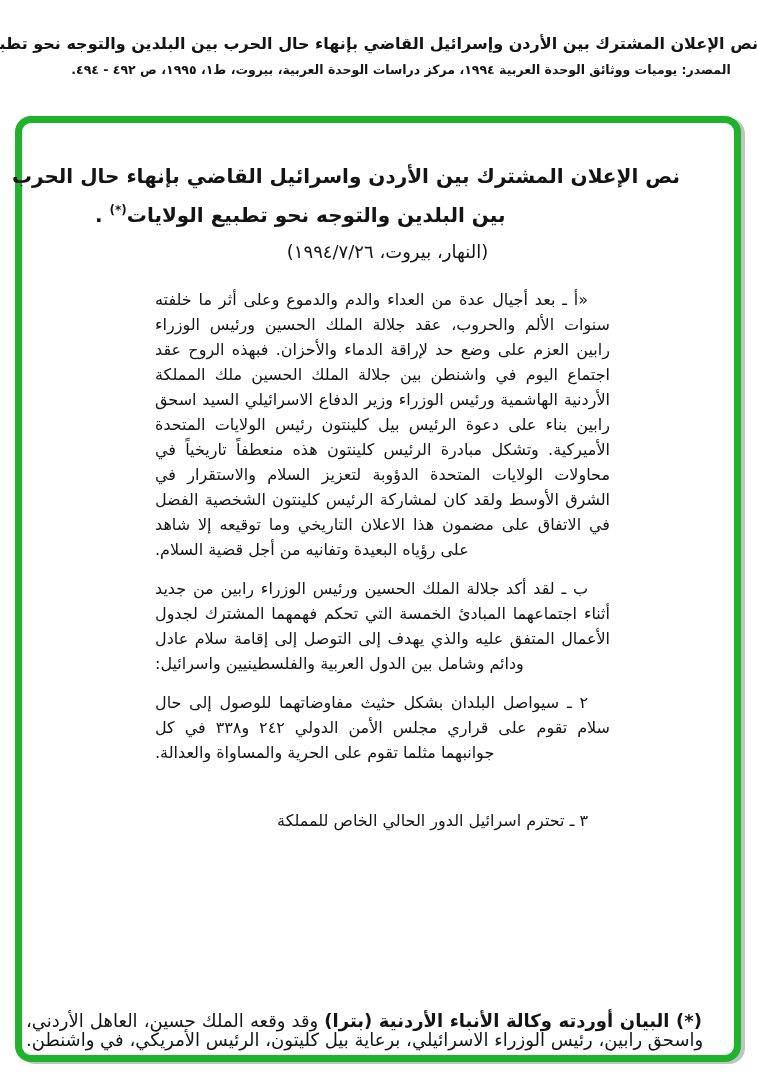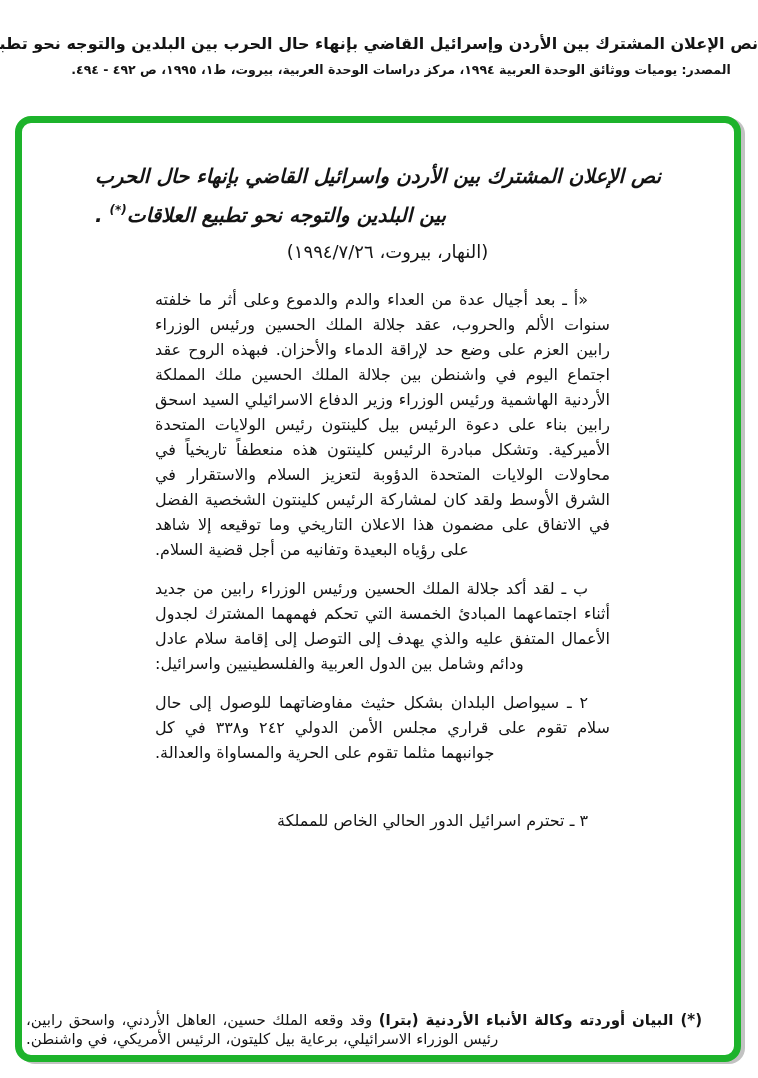--- a/index.html
+++ b/index.html
@@ -32,21 +32,21 @@
     box-shadow: 4px 2px 0 rgba(120,120,120,0.45);
   }
   
   .title-block {
     margin: 34px 0 0 73px;
     width: 585px;
     direction: rtl;
     text-align: left;
   }
   .title-line {
-    font-size: 20px; font-weight: 700; line-height: 39px; white-space: nowrap; font-style: italic;
+    font-size: 20px; font-weight: 700; line-height: 39px; white-space: nowrap;
   }
   .title-line sup {
     font-size: 12px; font-weight: 700; vertical-align: super; line-height: 0;
   }
   .dateline {
     font-size: 18px; font-weight: 400; line-height: 34px;
     white-space: nowrap; margin-bottom: 18px; text-align: center;
   }
   
   .body-col {
@@ -62,39 +62,39 @@
     margin: 0 0 14px 0;
     text-indent: 22px;
   }
   .body-col p.last-right { text-align-last: right; margin-top: 43px; }
   
   .footnote {
     position: absolute; left: 4px; right: 16px; bottom: 6px;
     direction: rtl;
     text-align: justify;
     text-align-last: left;
-    font-size: 15px;
+    font-size: 18px;
     line-height: 19px;
     text-indent: 16px;
   }
   .footnote .fn-lead { font-weight: 700; }
 </style>
 </head>
 <body>
 
 <div class="src-header">
   <div class="h1">نص الإعلان المشترك بين الأردن وإسرائيل القاضي بإنهاء حال الحرب بين البلدين والتوجه نحو تطبيع العلاقات.</div>
   <div class="h2">المصدر: يوميات ووثائق الوحدة العربية ١٩٩٤، مركز دراسات الوحدة العربية، بيروت، ط١، ١٩٩٥، ص ٤٩٢ - ٤٩٤.</div>
 </div>
 
 <div class="doc-frame">
 
   <div class="title-block">
     <div class="title-line">نص الإعلان المشترك بين الأردن واسرائيل القاضي بإنهاء حال الحرب</div>
-    <div class="title-line"><span>بين البلدين والتوجه نحو تطبيع العلاقات</span><sup>(*)</sup><span> .</span></div>
+    <div class="title-line"><span>بين البلدين والتوجه نحو تطبيع الولايات</span><sup>(*)</sup><span> .</span></div>
     <div class="dateline">(النهار، بيروت، ١٩٩٤/٧/٢٦)</div>
   </div>
 
   <div class="body-col">
     <p>«أ ـ بعد أجيال عدة من العداء والدم والدموع وعلى أثر ما خلفته سنوات الألم والحروب، عقد جلالة الملك الحسين ورئيس الوزراء رابين العزم على وضع حد لإراقة الدماء والأحزان. فبهذه الروح عقد اجتماع اليوم في واشنطن بين جلالة الملك الحسين ملك المملكة الأردنية الهاشمية ورئيس الوزراء وزير الدفاع الاسرائيلي السيد اسحق رابين بناء على دعوة الرئيس بيل كلينتون رئيس الولايات المتحدة الأميركية. وتشكل مبادرة الرئيس كلينتون هذه منعطفاً تاريخياً في محاولات الولايات المتحدة الدؤوبة لتعزيز السلام والاستقرار في الشرق الأوسط ولقد كان لمشاركة الرئيس كلينتون الشخصية الفضل في الاتفاق على مضمون هذا الاعلان التاريخي وما توقيعه إلا شاهد على رؤياه البعيدة وتفانيه من أجل قضية السلام.</p>
     <p>ب ـ لقد أكد جلالة الملك الحسين ورئيس الوزراء رابين من جديد أثناء اجتماعهما المبادئ الخمسة التي تحكم فهمهما المشترك لجدول الأعمال المتفق عليه والذي يهدف إلى التوصل إلى إقامة سلام عادل ودائم وشامل بين الدول العربية والفلسطينيين واسرائيل:</p>
     <p>٢ ـ سيواصل البلدان بشكل حثيث مفاوضاتهما للوصول إلى حال سلام تقوم على قراري مجلس الأمن الدولي ٢٤٢ و٣٣٨ في كل جوانبهما مثلما تقوم على الحرية والمساواة والعدالة.</p>
     <p class="last-right">٣ ـ تحترم اسرائيل الدور الحالي الخاص للمملكة</p>
   </div>
 

